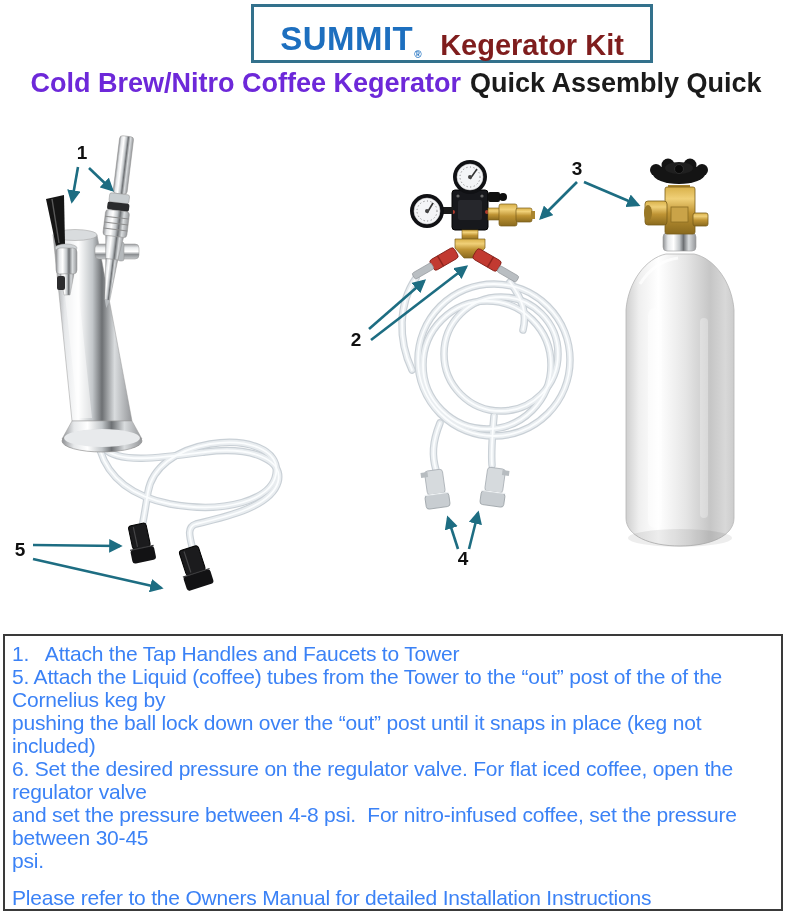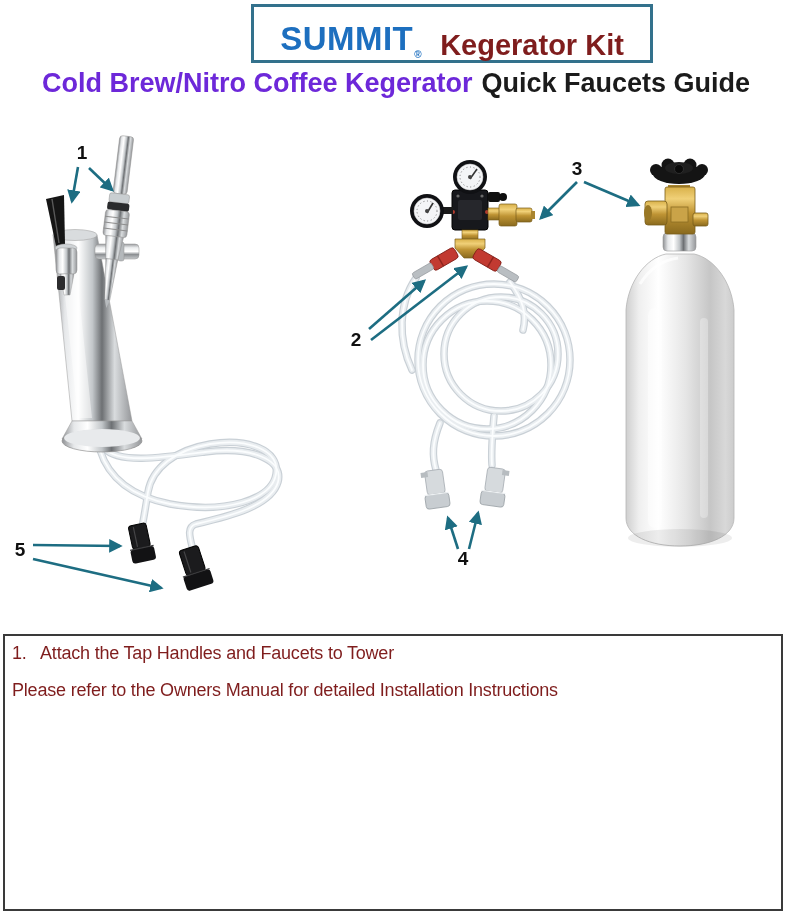--- a/index.html
+++ b/index.html
@@ -24,37 +24,37 @@
   .illustration{position:absolute;left:0;top:108px;}
   .callout{font-family:"Liberation Sans",sans-serif;font-size:19px;font-weight:700;fill:#101010;}
   .arrow{stroke:#1d6d82;stroke-width:2.6;fill:none;}
   .tubeO{fill:none;stroke:#c9d0d6;stroke-width:7.5;stroke-linecap:round;}
   .tubeM{fill:none;stroke:#e9edf0;stroke-width:5.2;stroke-linecap:round;}
   .tubeH{fill:none;stroke:#fbfdfe;stroke-width:1.8;stroke-linecap:round;}
 
   
   .instructions{position:absolute;left:3px;top:634px;width:780px;height:277px;
                 border:2px solid #3a3a3a;box-sizing:border-box;background:#fff;
-                padding:6px 8px 0 7px;font-size:18px;line-height:23px;
-                letter-spacing:-0.2px;color:#7f1d1d;}
+                padding:6px 8px 0 7px;font-size:21px;line-height:23px;
+                letter-spacing:-0.2px;color:#3b82f6;}
   .step{white-space:pre-wrap;}
   .footer-note{margin-top:14px;white-space:pre-wrap;}
 </style>
 </head>
 <body>
 
 <div class="page">
 
   <div class="header-box">
     <div class="brand"><span>SUMMIT</span><span class="reg">®</span></div>
     <div class="kit-title">Kegerator Kit</div>
   </div>
 
   <div class="subtitle">
-    <span class="product">Cold Brew/Nitro Coffee Kegerator</span><span class="guide">Quick Faucets Guide</span>
+    <span class="product">Cold Brew/Nitro Coffee Kegerator</span><span class="guide">Quick Assembly Quick</span>
   </div>
 
   <svg class="illustration" width="792" height="510" viewBox="0 0 792 510" xmlns="http://www.w3.org/2000/svg">
     <defs>
       <marker id="arw" viewBox="0 0 10 10" refX="8" refY="5" markerWidth="5.2" markerHeight="5.2" orient="auto">
         <path d="M0,0 L10,5 L0,10 z" fill="#1d6d82"></path>
       </marker>
       <linearGradient id="chrome" x1="0" y1="0" x2="1" y2="0">
         <stop offset="0" stop-color="#8f9194"></stop>
           <stop offset=".15" stop-color="#e6e8ea"></stop>
@@ -310,16 +310,21 @@
     </g>
     <g>
       <text class="callout" x="20" y="448" text-anchor="middle">5</text>
       <line class="arrow" x1="33" y1="437" x2="120" y2="438" marker-end="url(#arw)"></line>
       <line class="arrow" x1="33" y1="451" x2="161" y2="480" marker-end="url(#arw)"></line>
     </g>
   </svg>
 
   <div class="instructions">
     <div class="step">1.   Attach the Tap Handles and Faucets to Tower</div>
+    <div class="step">5. Attach the Liquid (coffee) tubes from the Tower to the “out” post of the of the Cornelius keg by
+pushing the ball lock down over the “out” post until it snaps in place (keg not included)</div>
+    <div class="step">6. Set the desired pressure on the regulator valve. For flat iced coffee, open the regulator valve
+and set the pressure between 4-8 psi.  For nitro-infused coffee, set the pressure between 30-45
+psi.</div>
     <div class="footer-note">Please refer to the Owners Manual for detailed Installation Instructions</div>
   </div>
 
 </div>
 
 </body></html>

